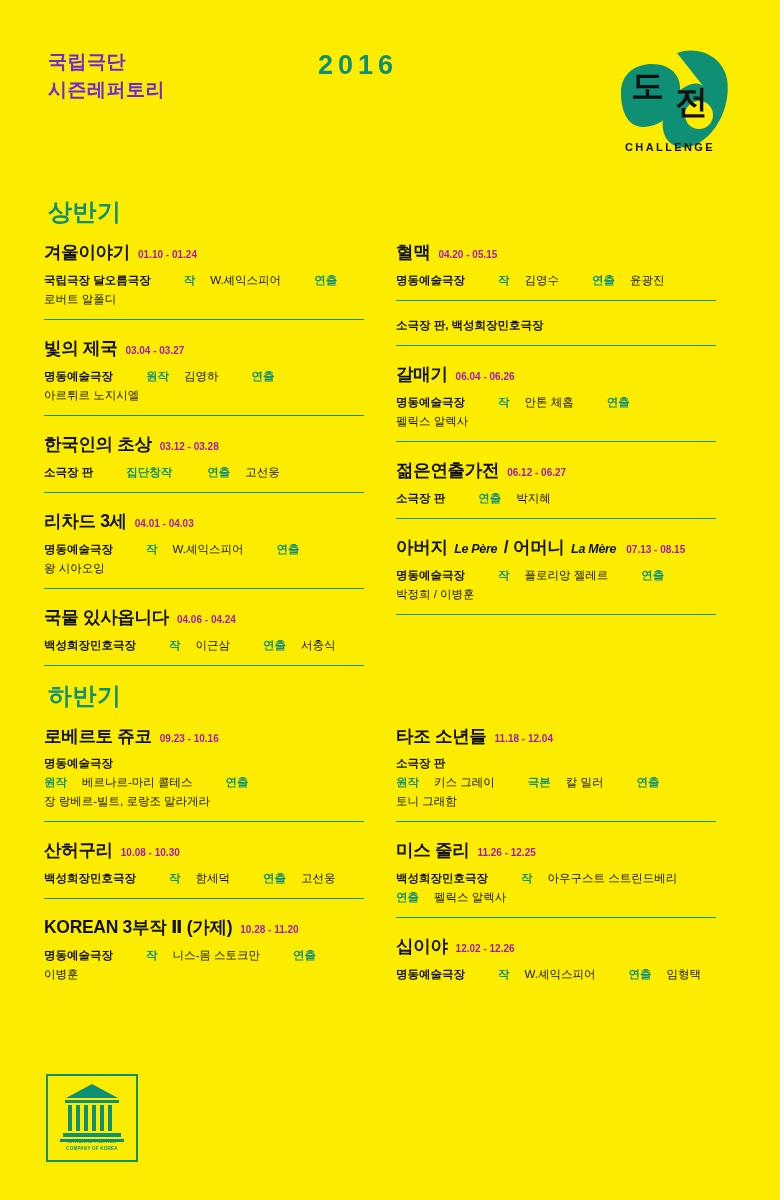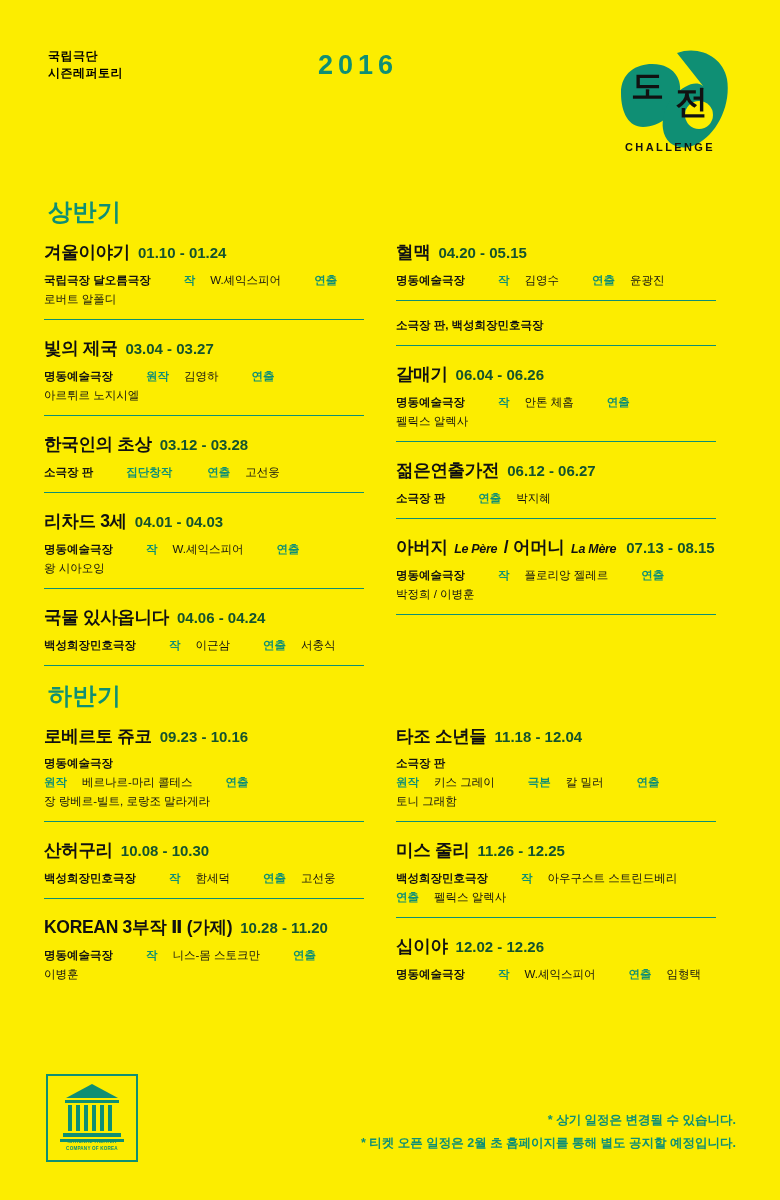--- a/index.html
+++ b/index.html
@@ -29,23 +29,23 @@
     width: 780px;
     height: 130px;
   }
   .brand {
     position: absolute;
     left: 48px;
     top: 8px;
     line-height: 1.45;
   }
   .brand-line {
-    font-size: 12px;
-    font-weight: bold;
-    color: #000000;
+    font-size: 19px;
+    font-weight: bold;
+    color: #6d28d9;
     letter-spacing: 0.5px;
   }
   .year {
     position: absolute;
     left: 318px;
     top: 10px;
     font-size: 27px;
     font-weight: bold;
     color: #0f8f74;
     letter-spacing: 5px;
@@ -102,23 +102,23 @@
     letter-spacing: -0.3px;
     margin-right: 8px;
   }
   .show-title .sub-fr {
     font-size: 12.5px;
     font-weight: bold;
     font-style: italic;
     margin: 0 2px;
   }
   .show-dates {
-    font-size: 15px;
-    font-weight: bold;
-    color: #14532d;
+    font-size: 10px;
+    font-weight: bold;
+    color: #a21caf;
     white-space: nowrap;
   }
   .show-venue {
     font-size: 11.5px;
     color: #111;
     font-weight: bold;
     line-height: 1.55;
   }
   .credit-label {
     color: #0f8f74;
@@ -474,18 +474,14 @@
       <rect x="60" y="29" width="4" height="26" fill="#0f8f74"></rect>
       <rect x="15" y="57" width="58" height="4" fill="#0f8f74"></rect>
       <rect x="12" y="63" width="64" height="3" fill="#0f8f74"></rect>
     </svg>
     <div class="ntck-text">
       <div>NATIONAL THEATER</div>
       <div>COMPANY OF KOREA</div>
     </div>
   </div>
 
-  <div class="footer-notes">
-    <div>* 상기 일정은 변경될 수 있습니다.</div>
-    <div>* 티켓 오픈 일정은 2월 초 홈페이지를 통해 별도 공지할 예정입니다.</div>
-  </div>
 
 </div>
 
 </body></html>

